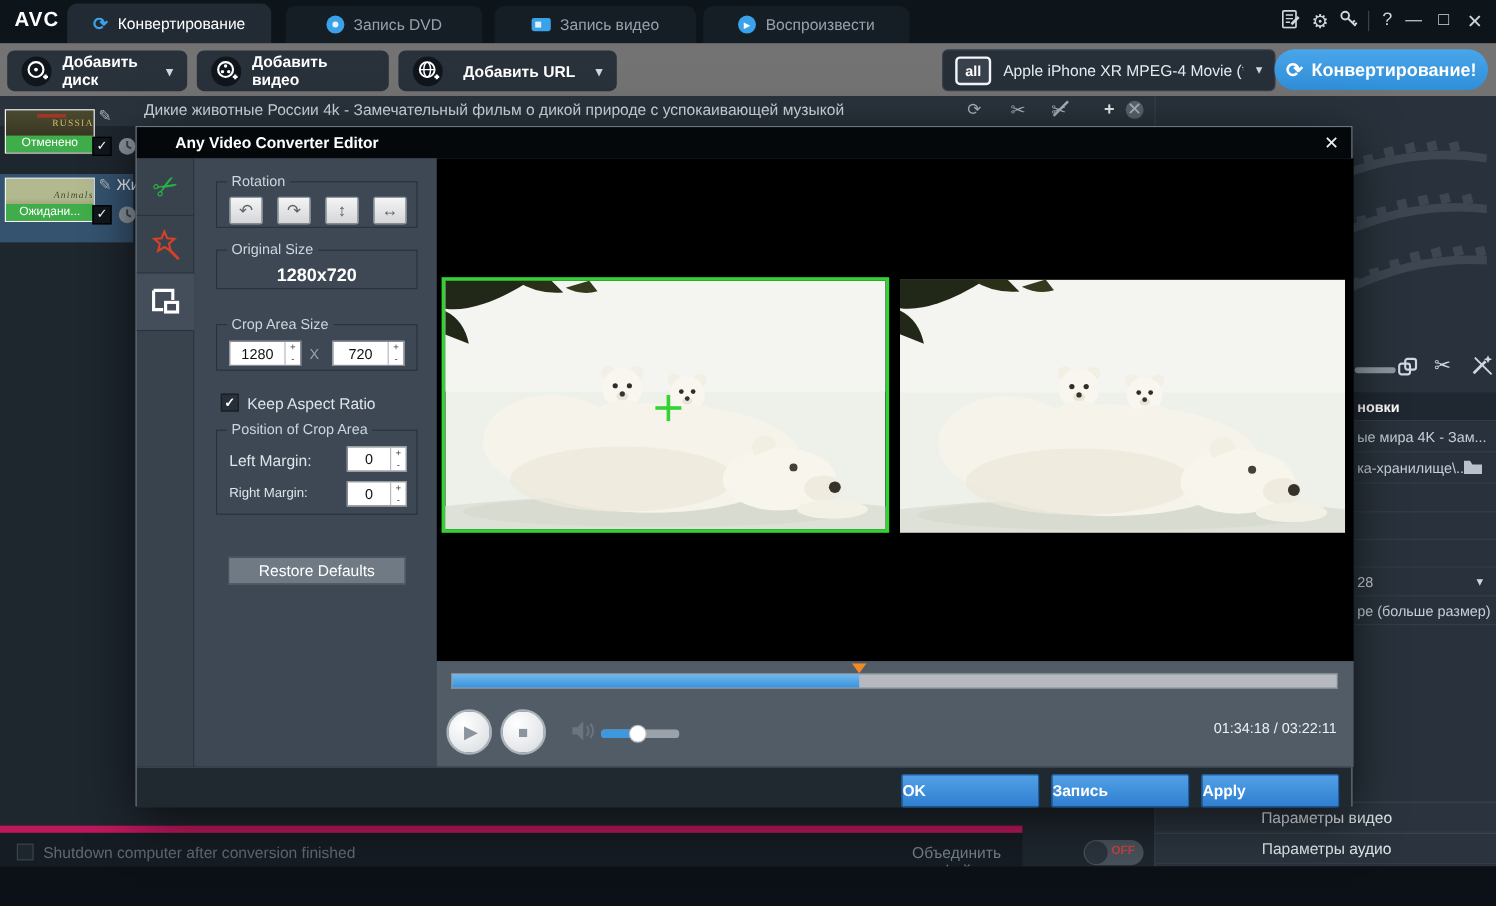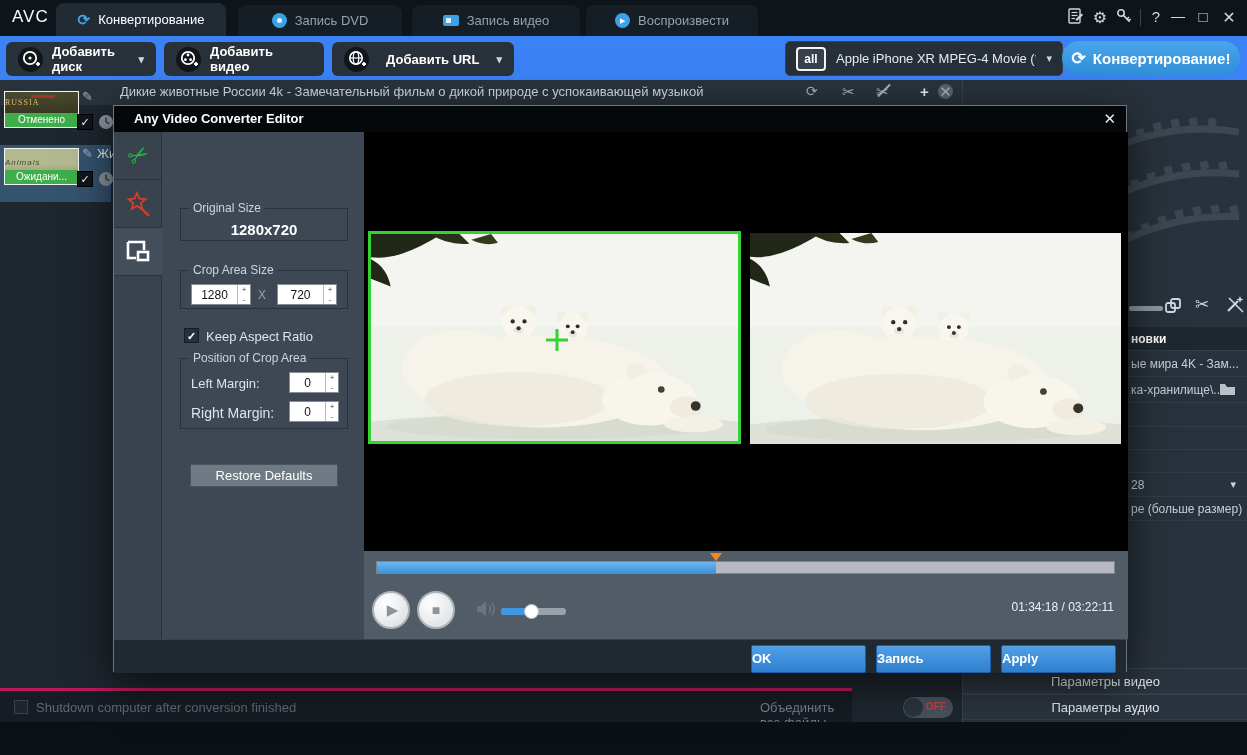--- a/index.html
+++ b/index.html
@@ -3,70 +3,70 @@
 <meta charset="utf-8">
 <style>
   *{margin:0;padding:0;box-sizing:border-box}
   html,body{background:#000}
   body{font-family:"Liberation Sans",sans-serif;-webkit-font-smoothing:antialiased}
   .screen{position:relative;width:1247px;height:755px;background:#1e262e;overflow:hidden;color:#d5dce2;font-size:13px}
   .abs{position:absolute}
 
   
   .topbar{position:absolute;left:0;top:0;width:1247px;height:36px;background:#0d141a}
-  .logo{position:absolute;left:12px;top:7px;color:#fff;font-weight:normal;font-size:17px;letter-spacing:1px}
+  .logo{position:absolute;left:12px;top:7px;color:#fff;font-weight:bold;font-size:17px;letter-spacing:1px}
   .tab{position:absolute;top:5px;height:31px;background:#151d25;border-radius:8px 8px 0 0;color:#96a2ad;display:flex;align-items:center;justify-content:center;gap:8px;cursor:pointer}
   .tab.active{top:3px;height:33px;background:#222b34;color:#fff}
   .tabicon{display:inline-flex;align-items:center;justify-content:center}
   .blue{color:#3aa2e8}
   .circle-icon{width:15px;height:15px;border-radius:50%;background:#3aa2e8;display:inline-flex;align-items:center;justify-content:center;color:#fff;font-size:8px}
   .dot-center{width:5px;height:5px;border-radius:50%;background:#e8f2fa}
   .cam-icon{width:16px;height:11px;background:#3aa2e8;border-radius:2px;position:relative}
   .cam-icon:after{content:"";position:absolute;left:3px;top:3px;width:5px;height:5px;background:#dff0fb}
   .winicon{position:absolute;top:8px;color:#cfd7de;font-size:14px;text-align:center;width:20px;cursor:pointer}
 
   
-  .toolbar{position:absolute;left:0;top:36px;width:1247px;height:44px;background:#3b82f6}
+  .toolbar{position:absolute;left:0;top:36px;width:1247px;height:44px;background:#737373}
   .tbtn{position:absolute;top:6px;height:34px;background:#29323b;border-radius:6px;display:flex;align-items:center;gap:9px;padding:0 12px;color:#fff;font-weight:bold;cursor:pointer}
   .badge{width:25px;height:25px;border-radius:50%;background:#10161c;display:inline-flex;align-items:center;justify-content:center;flex:0 0 auto}
   .caret{color:#cfd6dd;font-size:11px}
   .profile{position:absolute;left:785px;top:5px;width:278px;height:35px;background:#272f38;border:1px solid #39424c;border-radius:5px;display:flex;align-items:center;gap:10px;padding:0 10px;cursor:pointer}
   .all-badge{width:30px;height:24px;border:2px solid #f2f6f9;border-radius:4px;color:#fff;font-weight:bold;font-size:12px;display:flex;align-items:center;justify-content:center;background:#39424c}
   .convertbtn{position:absolute;left:1062px;top:5px;width:178px;height:34px;background:linear-gradient(#4aa5ea,#2f8fd9);border-radius:17px;color:#fff;font-weight:bold;font-size:15px;display:flex;align-items:center;justify-content:center;gap:7px;cursor:pointer}
 
   
   .filerow{position:absolute;left:0;top:80px;width:962px;height:25px;background:#2a333c}
   .filerow .ficon{position:absolute;top:3px;color:#aab4bd;font-size:15px;cursor:pointer}
   .sideitem{position:absolute;left:0;width:111px;height:57px}
   .sideitem.selected{background:#35536f}
   .thumb{position:absolute;left:4px;top:3px;width:75px;height:37px;border:1px solid #f4f6f2;overflow:hidden}
-  .thumb .cap{position:absolute;left:0;top:6px;width:100%;text-align:left;font-size:8px;letter-spacing:1px}
+  .thumb .cap{position:absolute;left:0;top:6px;width:100%;text-align:right;font-size:8px;letter-spacing:1px}
   .status{position:absolute;left:0;bottom:0;width:100%;height:14px;background:#3fae4a;color:#fff;font-size:10px;text-align:center;line-height:14px}
   .pencil{position:absolute;left:82px;top:1px;color:#a7b1ba;font-size:13px;cursor:pointer}
   .sidecheck{position:absolute;left:77px;top:26px;width:16px;height:16px;background:#10161c;border:1px solid #000;color:#fff;font-size:11px;text-align:center;line-height:15px;cursor:pointer}
   .clocksvg{position:absolute;left:98px;top:26px;cursor:default}
 
   
   .rpanel{position:absolute;left:962px;top:80px;width:285px;height:642px;background:#29323c;border-left:1px solid #39434e}
   .rrow{position:absolute;left:0;width:285px;border-bottom:1px solid #333d47;color:#c6cfd7;font-size:12px;display:flex;align-items:center;cursor:pointer}
   .rrow .pl{padding-left:168px;white-space:nowrap}
   .rhead{background:#1f2731;color:#fff;font-weight:bold}
   .rparam{justify-content:center;color:#dfe5ea;font-size:13px;border-top:1px solid #3a444e;background:#2b343e}
 
   
-  .bottombar{position:absolute;left:0;top:688px;width:852px;height:34px;background:#151c23;border-top:3px solid #be185d}
+  .bottombar{position:absolute;left:0;top:688px;width:852px;height:34px;background:#151c23;border-top:6px solid #be185d}
   .chk{position:absolute;width:14px;height:14px;border:1px solid #39434d;background:#1d252d;cursor:pointer}
   .toggle{position:absolute;left:903px;top:6px;width:50px;height:21px;background:#48525c;border-radius:11px;cursor:pointer}
   .toggle .knob{position:absolute;left:1px;top:1px;width:19px;height:19px;border-radius:50%;background:#2b343d}
   .toggle .state{position:absolute;right:7px;top:4px;color:#c24343;font-size:10px;font-weight:bold}
   .statusbar{position:absolute;left:0;top:722px;width:1247px;height:33px;background:#0c1117}
 
   
   .dialog{position:absolute;left:113px;top:105px;width:1014px;height:567px;background:#3e4854;border:1px solid #6c7680;box-shadow:0 10px 40px rgba(0,0,0,.65)}
-  .dtitle{position:absolute;left:0;top:0;width:100%;height:26px;background:#05080b;color:#fff;font-weight:bold;font-size:13px;line-height:26px;padding-left:20px}
+  .dtitle{position:absolute;left:0;top:0;width:100%;height:26px;background:#05080b;color:#fff;font-weight:bold;font-size:13px;line-height:26px;padding-left:32px}
   .dclose{position:absolute;right:10px;top:4px;color:#e8edf2;font-size:15px;cursor:pointer}
   .tabstrip{position:absolute;left:0;top:26px;width:48px;height:507px;background:#39434e;border-right:1px solid #29323c}
   .dtab{width:48px;height:48px;border-bottom:1px solid #2a333d;display:flex;align-items:center;justify-content:center;cursor:pointer}
   .leftpanel{position:absolute;left:48px;top:26px;width:202px;height:507px;background:#3e4854}
   fieldset.grp{position:absolute;border:1px solid #29323c;color:#ccd5dd;font-size:12px}
   fieldset.grp legend{margin-left:8px;padding:0 4px;color:#ccd5dd}
   .rotbtn{position:absolute;top:8px;width:28px;height:23px;background:linear-gradient(#f4f4f4,#d4d6d8);border:1px solid #959ba1;border-radius:2px;color:#5c636a;font-size:14px;text-align:center;line-height:21px;cursor:pointer}
   .sizeval{position:absolute;left:0;top:12px;width:100%;text-align:center;color:#fff;font-weight:bold;font-size:15px}
   .spin{position:absolute;height:21px;background:#fff;border:1px solid #878d93;color:#111;font-size:12px;cursor:text}
   .spin .v{position:absolute;left:0;top:3px;width:calc(100% - 13px);text-align:center}
@@ -213,21 +213,21 @@
     <span class="clocksvg">
       <svg width="16" height="16" viewBox="0 0 16 16">
           <circle cx="8" cy="8" r="7" fill="#8b949d"></circle>
           <line x1="8" y1="8" x2="8" y2="3.6" stroke="#39434d" stroke-width="1.6"></line>
           <line x1="8" y1="8" x2="11.2" y2="9.6" stroke="#39434d" stroke-width="1.6"></line>
         </svg>
     </span>
   </div>
   <div class="sideitem selected" style="top:145px">
     <div class="thumb" style="background:linear-gradient(#b3b98f 45%,#7c8152)">
-      <span class="cap" style="color:#3f4a2f;font-style:italic;font-family:Liberation Sans, sans-serif;top:9px">Animals</span>
+      <span class="cap" style="color:#3f4a2f;font-style:italic;font-family:Liberation Serif, serif;top:9px">Animals</span>
       <span class="status">Ожидани...</span>
     </div>
     <span class="pencil">✎</span>
     <span class="abs" style="left:97px;top:1px;color:#e8eef3">Жи</span>
     <span class="sidecheck">✓</span>
     <span class="clocksvg">
       <svg width="16" height="16" viewBox="0 0 16 16">
           <circle cx="8" cy="8" r="7" fill="#8b949d"></circle>
           <line x1="8" y1="8" x2="8" y2="3.6" stroke="#39434d" stroke-width="1.6"></line>
           <line x1="8" y1="8" x2="11.2" y2="9.6" stroke="#39434d" stroke-width="1.6"></line>
@@ -345,20 +345,27 @@
       </div>
       <div class="dtab" style="background:#434e5a">
         <svg width="26" height="26" viewBox="0 0 26 26">
           <path d="M3,3 L19,3 L19,11 M3,3 L3,19 L11,19" fill="none" stroke="#fff" stroke-width="2.6"></path>
           <rect x="13" y="13" width="10" height="8" fill="none" stroke="#fff" stroke-width="2.6"></rect>
         </svg>
       </div>
     </div>
 
     <div class="leftpanel">
+      <fieldset class="grp" style="left:18px;top:12px;width:168px;height:46px">
+        <legend>Rotation</legend>
+        <span class="rotbtn" style="left:10px;top:6px">↶</span>
+        <span class="rotbtn" style="left:50px;top:6px">↷</span>
+        <span class="rotbtn" style="left:90px;top:6px">↕</span>
+        <span class="rotbtn" style="left:130px;top:6px">↔</span>
+      </fieldset>
 
       <fieldset class="grp" style="left:18px;top:69px;width:168px;height:40px">
         <legend>Original Size</legend>
         <span class="sizeval" style="top:6px">1280x720</span>
       </fieldset>
 
       <fieldset class="grp" style="left:18px;top:131px;width:168px;height:46px">
         <legend>Crop Area Size</legend>
         <span class="spin" style="left:10px;top:7px;width:60px">
           <span class="v">1280</span>
@@ -383,21 +390,21 @@
       <fieldset class="grp" style="left:18px;top:219px;width:168px;height:78px">
         <legend>Position of Crop Area</legend>
         <span class="abs" style="left:10px;top:11px;color:#dde4ea;font-size:13px">Left Margin:</span>
         <span class="spin" style="left:108px;top:7px;width:50px">
           <span class="v">0</span>
           <span class="col">
               <span style="display:block;line-height:10px">+</span>
               <span style="display:block;line-height:9px">-</span>
             </span>
         </span>
-        <span class="abs" style="left:10px;top:40px;color:#dde4ea;font-size:14px">Right Margin:</span>
+        <span class="abs" style="left:10px;top:40px;color:#dde4ea;font-size:11px">Right Margin:</span>
         <span class="spin" style="left:108px;top:36px;width:50px">
           <span class="v">0</span>
           <span class="col">
               <span style="display:block;line-height:10px">+</span>
               <span style="display:block;line-height:9px">-</span>
             </span>
         </span>
       </fieldset>
 
       <span class="restorebtn" style="left:28px">Restore Defaults</span>

